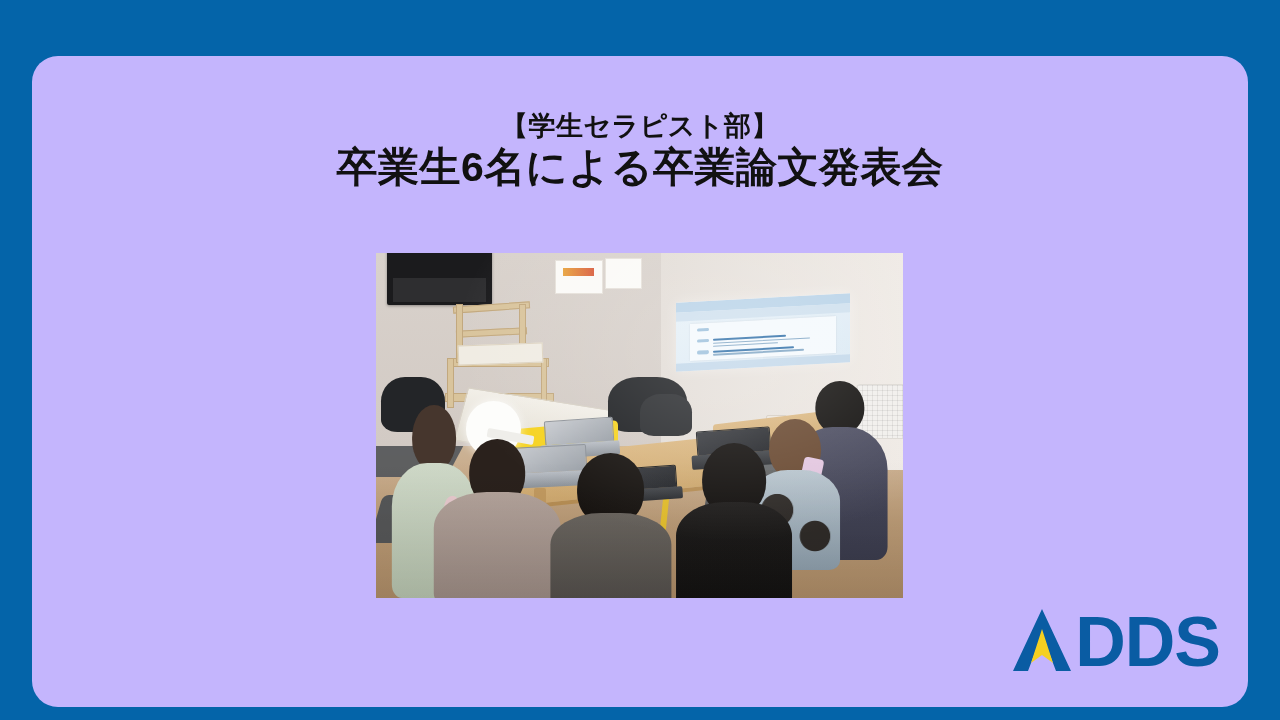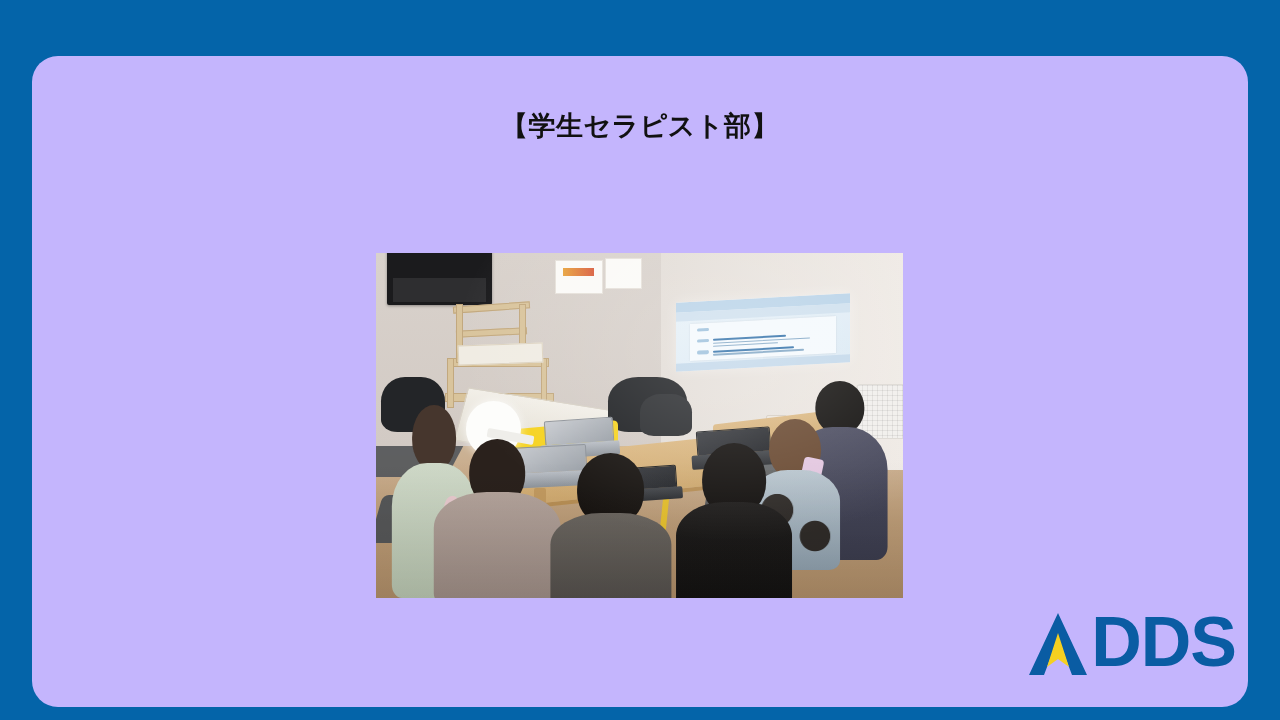--- a/index.html
+++ b/index.html
@@ -503,24 +503,24 @@
     inset: 0;
     background:
       radial-gradient(ellipse at 68% 26%, rgba(255,255,255,.22), rgba(255,255,255,0) 55%),
       linear-gradient(to bottom, rgba(0,0,0,0) 60%, rgba(0,0,0,.10) 100%);
     pointer-events: none;
   }
 
   
   .logo {
     position: absolute;
-    right: 12px;
+    right: 28px;
     bottom: 30px;
     display: flex;
-    align-items: flex-end;
+    align-items: flex-start;
     gap: 2px;
   }
   .logo svg { display: block; }
   .logo-text {
     font-size: 70px;
     font-weight: 700;
     color: #0a5ca3;
     letter-spacing: -1px;
     line-height: 1;
     font-family: "Liberation Sans", sans-serif;
@@ -528,20 +528,21 @@
 </style>
 </head>
 <body>
 
 <div class="slide">
 
   <div class="card">
 
     <div class="title-block">
       <div class="title-line-1">【学生セラピスト部】</div>
+      <div class="title-line-2">卒業生6名による卒業論文発表会</div>
     </div>
 
     <div class="photo-frame">
       <div class="photo">
 
         <div class="wall-left"></div>
         <div class="wall-right"></div>
 
         <div class="tv"></div>
 

